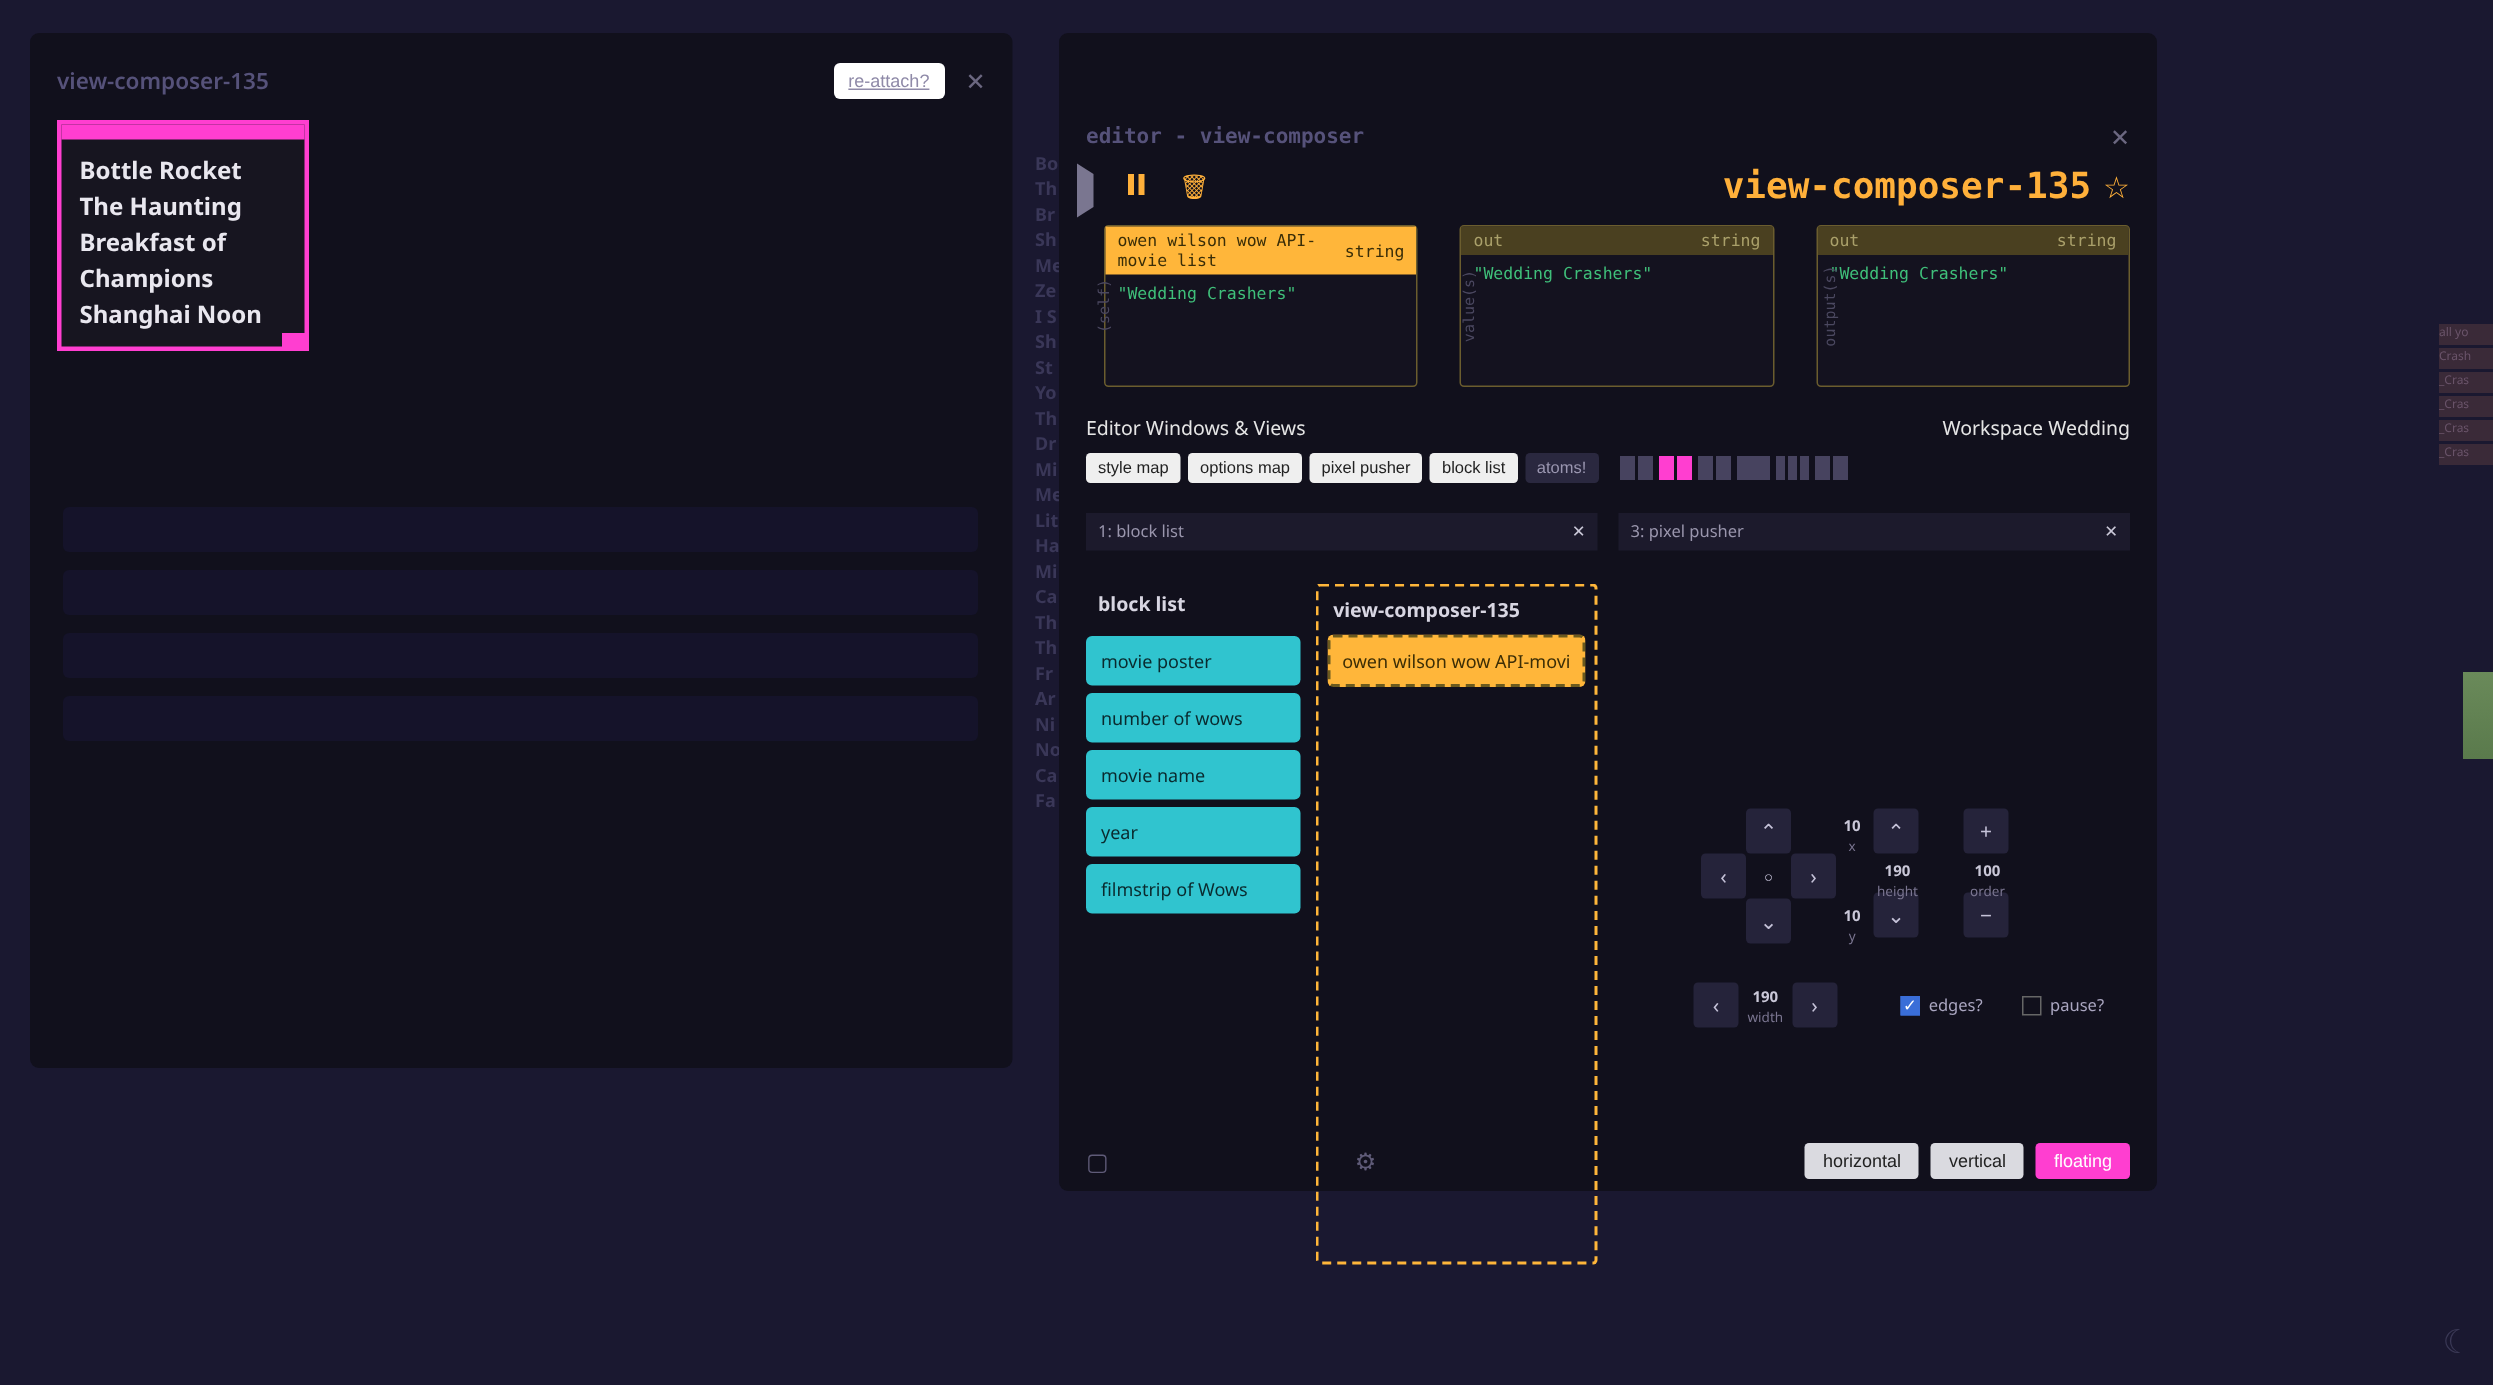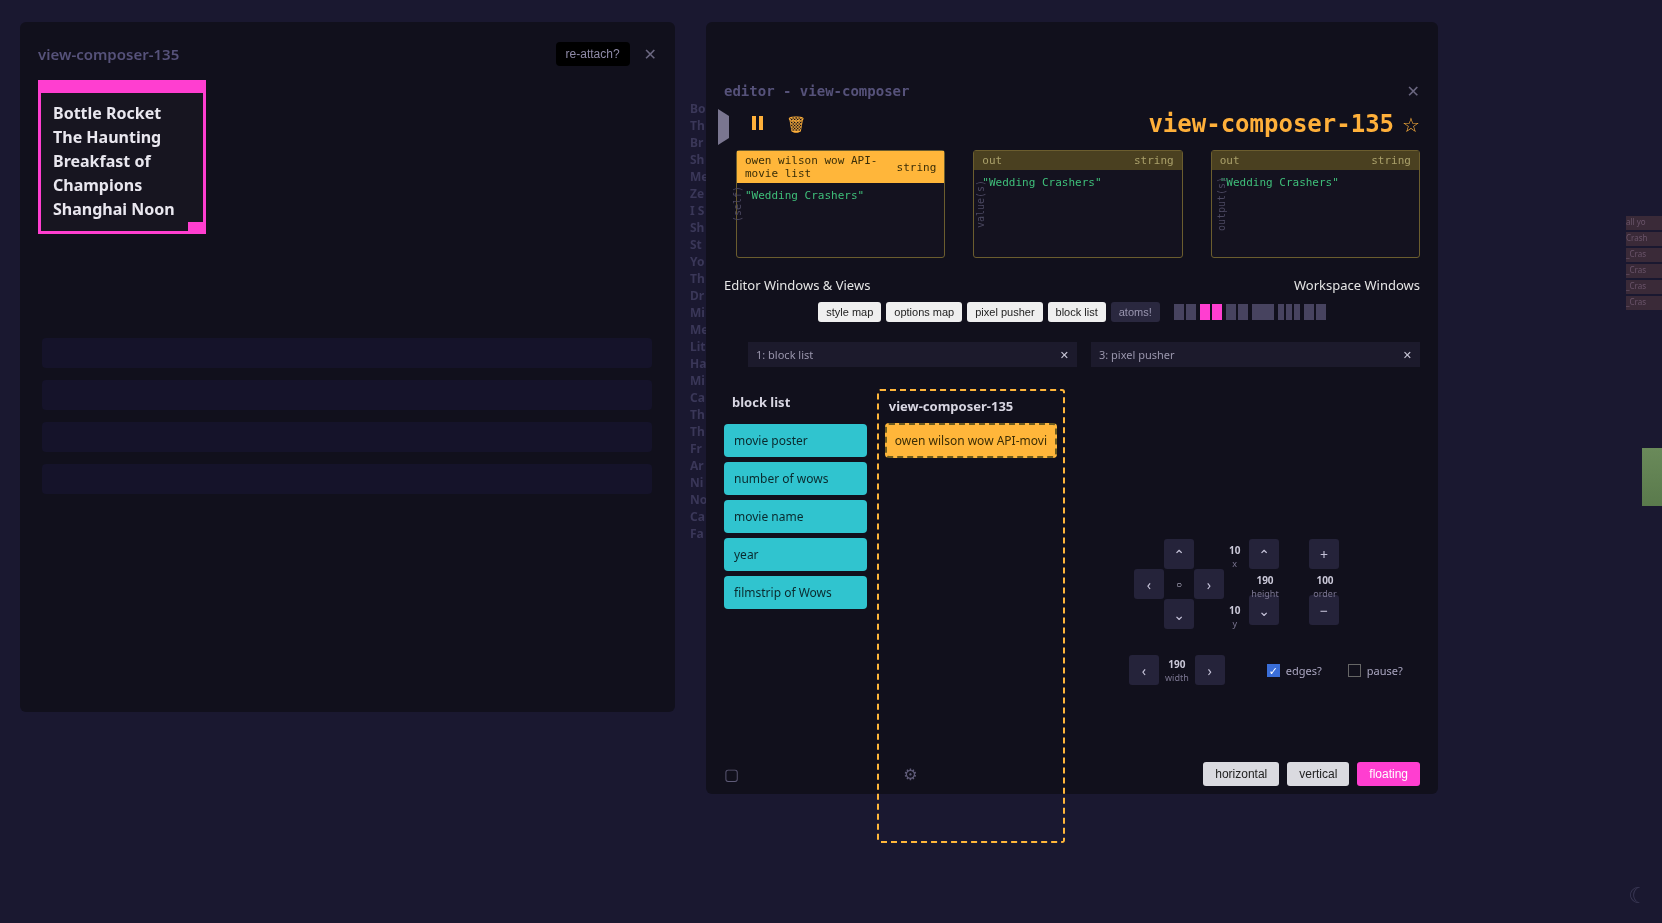--- a/index.html
+++ b/index.html
@@ -23,22 +23,22 @@
   border-radius: 6px;
   padding: 12px 18px;
 }
 .left-header {
   display: flex; align-items: center; justify-content: space-between;
   padding: 8px 0 14px 0;
 }
 .left-title { color: #56527a; font-weight: 600; font-size: 15px; }
 .left-header-right { display:flex; align-items:center; gap:14px; }
 .reattach-btn {
-  background: #000000; color:#8f8aa8; border:none; border-radius:4px;
-  padding:5px 10px; font-size:12px;
+  background: #ffffff; color:#8f8aa8; border:none; border-radius:4px;
+  padding:5px 10px; font-size:12px;text-decoration:underline;
 }
 .close-x { color:#6b6780; font-size:16px; cursor:pointer; }
 
 .pink-box {
   border: 3px solid #ff3ed0;
   background: #171520;
   width: 168px;
   padding: 0 0 0 0;
   position: relative;
 }
@@ -109,35 +109,35 @@
 }
 
 
 .section-row {
   display:flex; justify-content:space-between; align-items:center;
   padding: 8px 18px 4px 18px;
 }
 .sec-title { color:#e5e5e5; font-size:13px; }
 
 .chips-row {
-  display:flex; gap:14px; padding:4px 18px; align-items:center; justify-content:center;
+  display:flex; gap:14px; padding:4px 18px; align-items:center; justify-content:flex-start;
 }
 .chips-left { display:flex; gap:5px; }
 .chip {
   background:#efefef; color:#222; border-radius:3px; padding:4px 8px;
   font-size:11px; border:none;
 }
 .chip.dim { background:#2a283f; color:#9a96b0; }
 .layout-icons { display:flex; gap:4px; }
 .li { width:22px; height:16px; display:flex; gap:2px; }
 .li span { background:#47435f; flex:1; }
 .li.active span { background:#ff3ed0; }
 
 
-.panel-tabs { display:flex; gap:14px; padding:16px 18px;margin-left:24px; }
+.panel-tabs { display:flex; gap:14px; padding:16px 18px; }
 .ptab {
   flex:1; background:#1c1a2c; display:flex; justify-content:space-between;
   padding:5px 8px; font-size:11px; color:#9a96ad;
 }
 .ptab .x { color:#cac8d8; cursor:pointer; }
 
 
 .panels-row { display:flex; gap:14px; padding:6px 18px 0 18px; height:460px; }
 .panel-a { flex:1; display:flex; gap:10px; }
 .bl-col { flex:1; }
@@ -320,21 +320,21 @@
     <div class="card-head">
           <span>out</span>
           <span>string</span>
         </div>
     <div class="card-body">"Wedding Crashers"</div>
       </div>
     </div>
 
   <div class="section-row">
     <div class="sec-title">Editor Windows &amp; Views</div>
-    <div class="sec-title">Workspace Windows</div>
+    <div class="sec-title">Workspace Wedding</div>
   </div>
 
   <div class="chips-row">
     <div class="chips-left" id="chips">
         <button class="chip">style map</button>
         <button class="chip">options map</button>
         <button class="chip">pixel pusher</button>
         <button class="chip">block list</button>
         <button class="chip dim">atoms!</button>
       </div>

